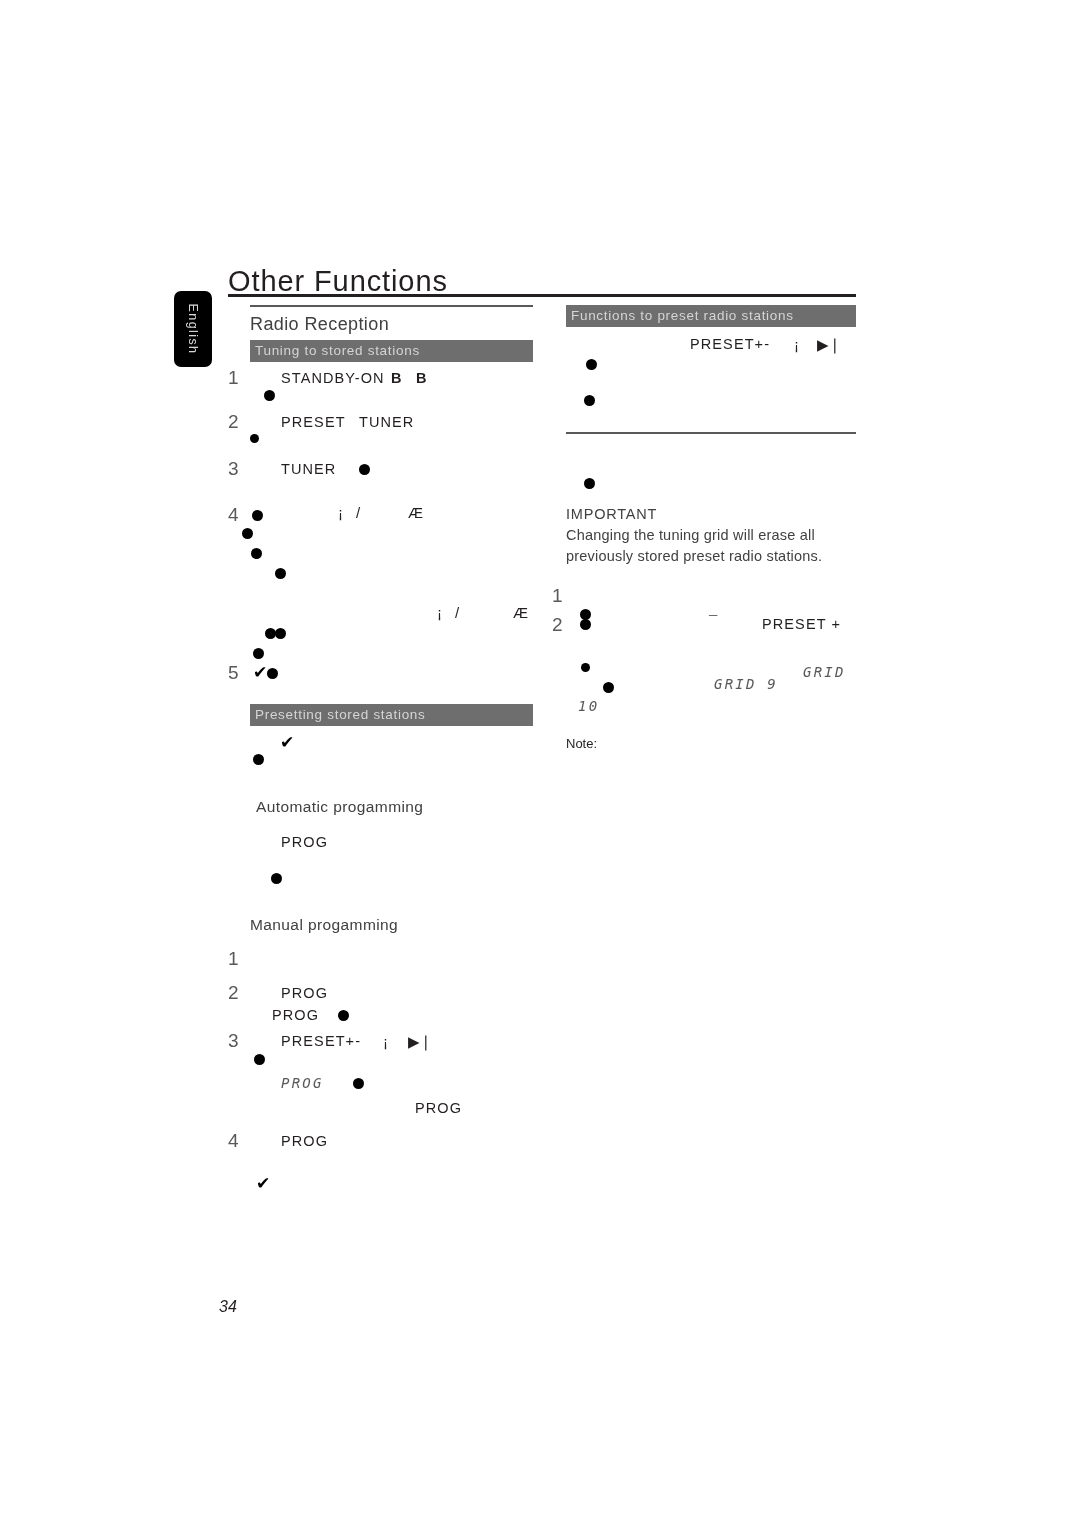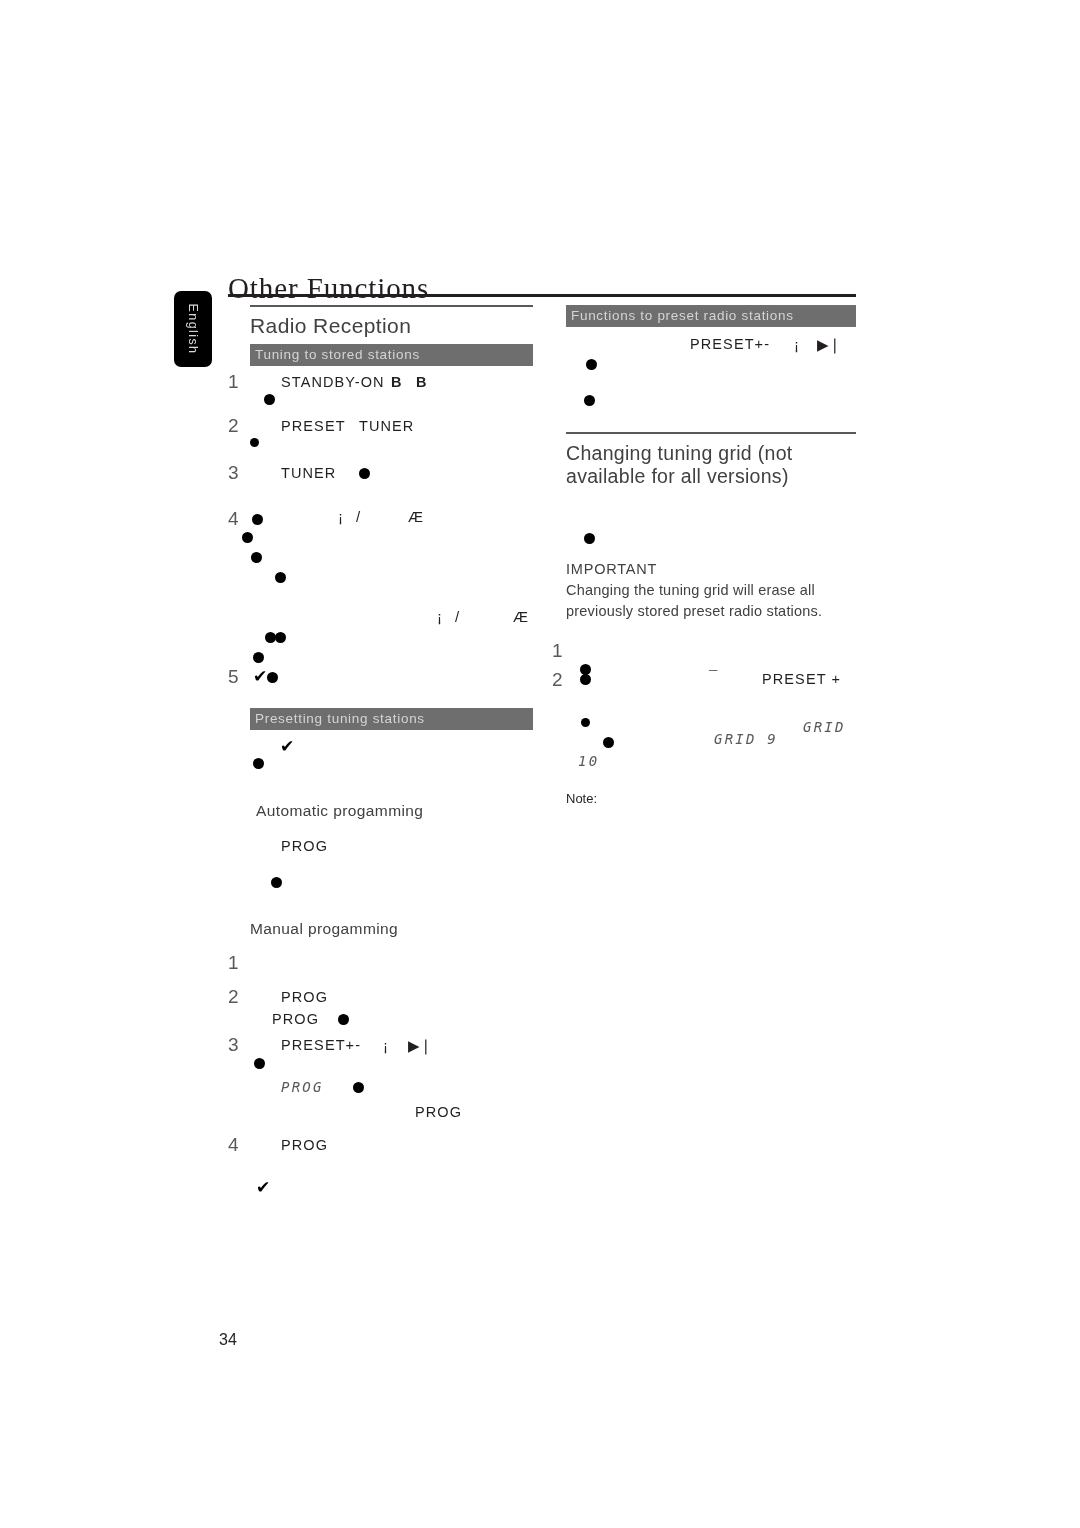--- a/index.html
+++ b/index.html
@@ -42,26 +42,26 @@
     color: #d9d9d9;
     font-size: 12.5px;
     letter-spacing: 1.4px;
     font-family: "Liberation Sans", sans-serif;
   }
 
   
   .page-title {
     position: absolute;
     left: 228px;
-    top: 272px;
+    top: 265px;
     font-size: 29px;
     font-weight: 400;
     letter-spacing: 0.9px;
     color: #231f20;
-    font-family: Liberation Serif, serif;
+    font-family: Liberation Sans, sans-serif;
   }
   .title-rule {
     position: absolute;
     left: 228px;
     top: 294px;
     width: 628px;
     height: 3px;
     background: #231f20;
   }
 
@@ -80,21 +80,21 @@
   }
 
   .thin-rule {
     width: 100%;
     height: 1.5px;
     background: #58595b;
     margin: 0;
   }
 
   .sec-head {
-    font-size: 21px;
+    font-size: 18px;
     font-weight: 400;
     letter-spacing: 0.4px;
     color: #414042;
     margin: 7px 0 6px 22px;
     line-height: 1.15;
     font-family: "Liberation Sans", sans-serif;
   }
   .sec-head-right {
     font-size: 19.5px;
     font-weight: 400;
@@ -200,24 +200,25 @@
   .note-txt {
     font-size: 13px;
     line-height: 1.55;
     color: #231f20;
     font-family: "Liberation Sans", sans-serif;
   }
 
   .page-num {
     position: absolute;
     left: 219px;
-    top: 1331px;
+    top: 1298px;
     font-size: 16px;
     color: #231f20;
     font-family: "Liberation Sans", sans-serif;
+    font-style: italic;
   }
 </style>
 </head>
 <body>
 
 <div class="page">
 
   <div class="lang-tab">
     <span class="lang-text">English</span>
   </div>
@@ -272,21 +273,21 @@
       <span class="dot abs" style="left:47px;top:126px;"></span>
       <span class="dot abs" style="left:25px;top:146px;"></span>
     </div>
 
     <div class="step" style="height:42px;">
       <span class="num abs" style="left:0px;top:0px;">5</span>
       <span class="check abs" style="left:25px;top:2px;">✔</span>
       <span class="dot abs" style="left:39px;top:6px;"></span>
     </div>
 
-    <div class="bar bar-left">Presetting tuning stations</div>
+    <div class="bar bar-left">Presetting stored stations</div>
 
     <div class="step" style="height:72px;">
       <span class="check abs" style="left:52px;top:8px;">✔</span>
       <span class="dot abs" style="left:25px;top:28px;"></span>
     </div>
 
     <div class="subhead" style="margin-left:28px;">Automatic progamming</div>
 
     <div class="step" style="height:100px;">
       <span class="kw abs" style="left:53px;top:18px;">PROG</span>
@@ -331,24 +332,20 @@
 
     <div class="step" style="height:105px;">
       <span class="kw abs" style="left:124px;top:9px;">PRESET+-</span>
       <span class="sym abs" style="left:228px;top:9px;">¡</span>
       <span class="sym abs" style="left:251px;top:9px;">▶❘</span>
       <span class="dot abs" style="left:20px;top:32px;"></span>
       <span class="dot abs" style="left:18px;top:68px;"></span>
     </div>
 
     <div class="thin-rule"></div>
-    <div class="sec-head-right">
-      <span>Changing tuning grid</span>
-      <span class="ital">(not available for all versions)</span>
-    </div>
 
     <div class="step" style="height:70px;">
       <span class="dot abs" style="left:18px;top:44px;"></span>
     </div>
 
     <div class="body-txt" style="letter-spacing:0.8px;">IMPORTANT</div>
     <div class="body-txt" style="width:286px;">Changing the tuning grid will erase all previously stored preset radio stations.</div>
 
     <div class="step" style="height:47px;">
       <span class="num abs" style="left:-14px;top:18px;">1</span>

